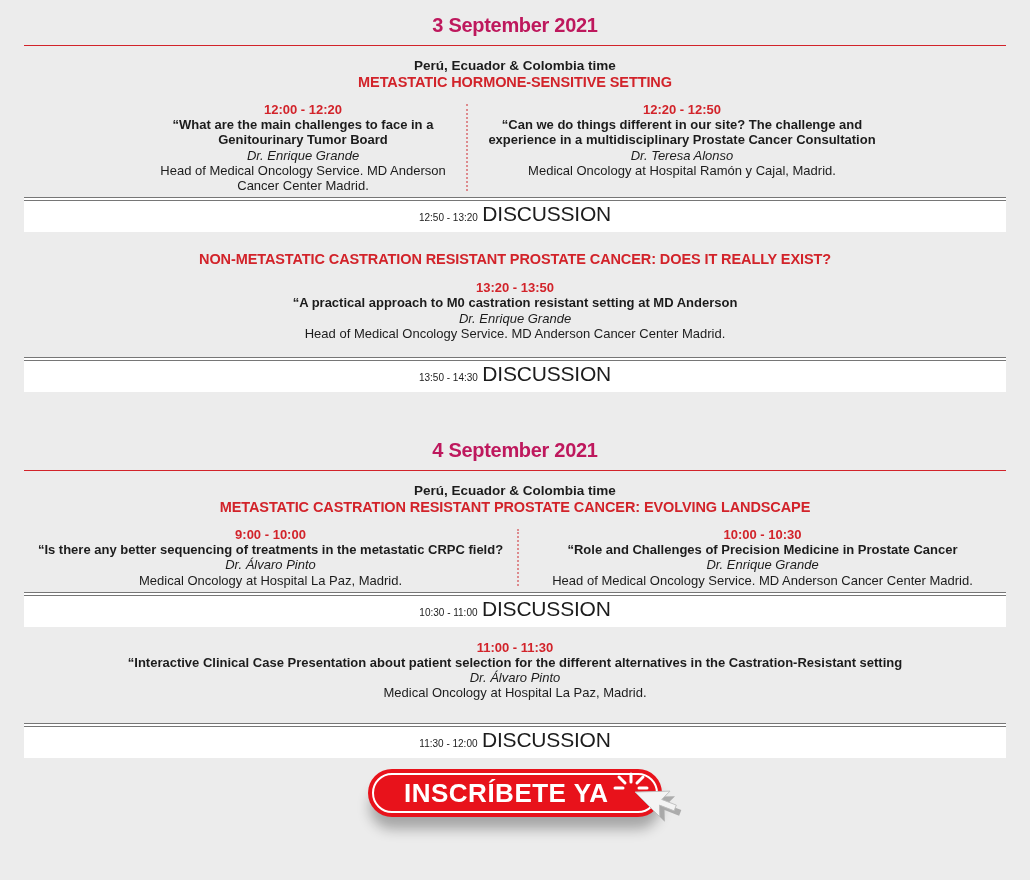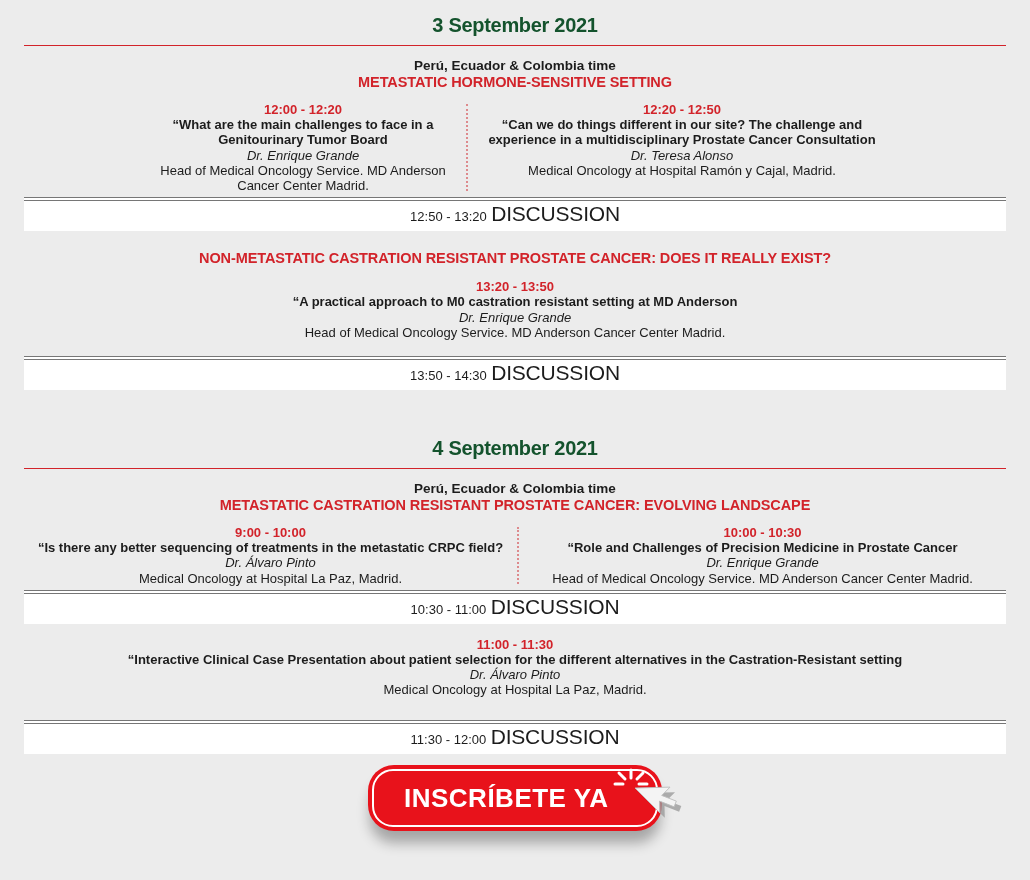--- a/index.html
+++ b/index.html
@@ -1,19 +1,19 @@
 <!DOCTYPE html>
 <html><head>
 <meta charset="utf-8">
 <style>
   html,body{margin:0;padding:0;width:1030px;height:880px;overflow:hidden;
     background:#ececec;font-family:"Liberation Sans",sans-serif;color:#1c1c1c;}
   .content{padding:0 24px;}
   .day-title{padding-top:13px;text-align:center;font-size:20px;font-weight:bold;
-    color:#14532d;letter-spacing:-0.3px;line-height:24px;}
+    color:#be185d;letter-spacing:-0.3px;line-height:24px;}
   .title-rule{border:0;border-top:1.6px solid #d2232a;margin:8px 0 0 0;}
   .tz{margin-top:12px;text-align:center;font-size:13.5px;font-weight:bold;line-height:16px;}
   .section-heading{text-align:center;font-size:14.5px;font-weight:bold;
     color:#d2232a;letter-spacing:-0.1px;line-height:16px;}
   .sessions-row{display:flex;margin-top:12px;align-items:stretch;}
   .session{font-size:13px;line-height:15.2px;text-align:center;}
   .s-time{color:#d2232a;font-weight:bold;}
   .s-title{font-weight:bold;}
   .s-speaker{font-style:italic;}
   .nowrap{white-space:nowrap;}
@@ -23,27 +23,27 @@
   .row-d1 .col-right{flex:1 1 auto;padding-right:110px;box-sizing:border-box;}
   
   .row-d2 .col-left{flex:0 0 493px;box-sizing:border-box;}
   .row-d2 .col-right{flex:1 1 auto;box-sizing:border-box;}
   .col-divider{flex:0 0 0;border-left:2px dotted #dd8a8d;margin:2px 0;}
   .single-session{margin-top:13px;}
   .band{margin-top:16px;background:#ffffff;border-top:4px double #767676;
     text-align:center;padding:5px 0 6px;line-height:16px;}
   .band.tight{margin-top:4px;}
   .band.loose{margin-top:22px;}
-  .band .b-time{font-size:13px;}
+  .band .b-time{font-size:10px;}
   .band .b-label{font-size:21px;letter-spacing:-0.2px;}
   .gap-heading{margin-top:19px;}
   .day2-block .day-title{padding-top:46px;}
   
   .btn-wrap{display:flex;justify-content:center;margin-top:11px;}
-  .register-btn{position:relative;width:294px;height:66px;background:#e8121b;
+  .register-btn{position:relative;width:294px;height:48px;background:#e8121b;
     border:none;border-radius:26px;cursor:pointer;
     box-shadow:0 14px 13px -2px rgba(0,0,0,0.30);}
   .register-btn::before{content:"";position:absolute;inset:4px;border:2px solid #ffffff;
     border-radius:21px;pointer-events:none;}
   .register-btn .lbl{position:absolute;left:36px;top:50%;transform:translateY(-50%);
     color:#ffffff;font-size:26px;font-weight:bold;letter-spacing:0.5px;white-space:nowrap;}
   .cursor-icon{position:absolute;right:-16px;top:2px;width:66px;height:72px;overflow:visible;}
 </style>
 </head>
 <body>

